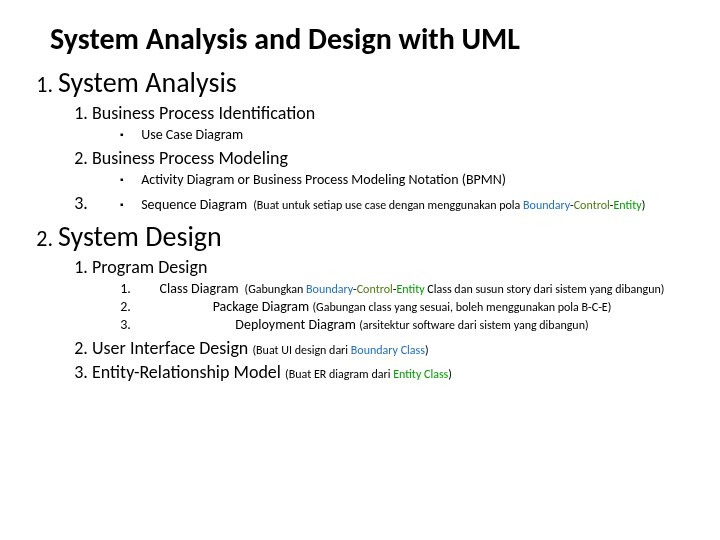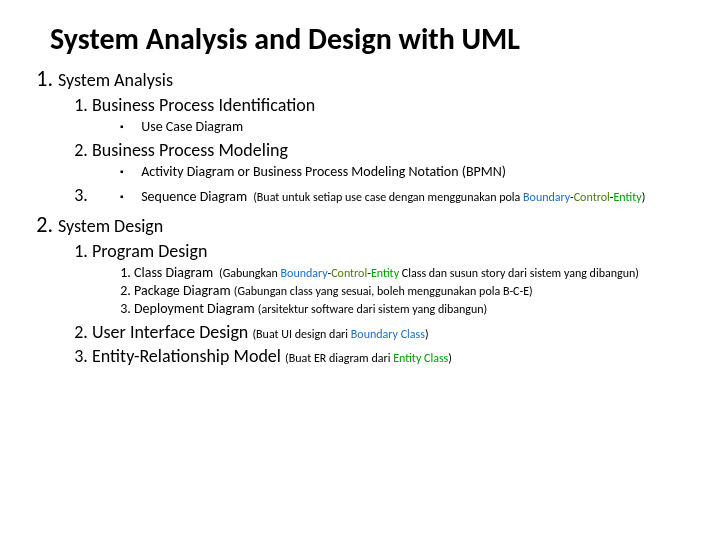--- a/index.html
+++ b/index.html
@@ -17,21 +17,21 @@
     font-weight: 700;
     margin: 0 0 8px 20px;
   }
   .top-ol {
     list-style: decimal;
     margin: 0;
     padding-left: 28px;
     font-size: 22px;
   }
   .top-ol > li { margin-bottom: 6px; }
-  .top-li-label { font-size: 18px; }
+  .top-li-label { font-size: 28px; }
   .mid-ol {
     list-style: decimal;
     margin: 2px 0 0 0;
     padding-left: 34px;
     font-size: 18px;
   }
   .mid-ol > li { margin-bottom: 2px; }
   .sub-ul {
     list-style: none;
     margin: 2px 0 4px 0;
@@ -44,21 +44,21 @@
     width: 18px;
     font-size: 10px;
     vertical-align: 1px;
   }
   .sub-ol {
     list-style: decimal;
     margin: 2px 0 4px 0;
     padding-left: 42px;
     font-size: 14px;
   }
-  .sub-ol > li { margin-bottom: 1px; }
+  .sub-ol > li { margin-bottom: 1px; text-align: center; }
   .bold { font-weight: 400; }
   .paren { font-size: 12px; font-weight: 400; }
   .c-boundary { color: #1f6fbf; }
   .c-control  { color: #4d7c0f; }
   .c-entity   { color: #00a000; }
 </style>
 </head>
 <body>
 
 <h1 class="title">System Analysis and Design with UML</h1>

